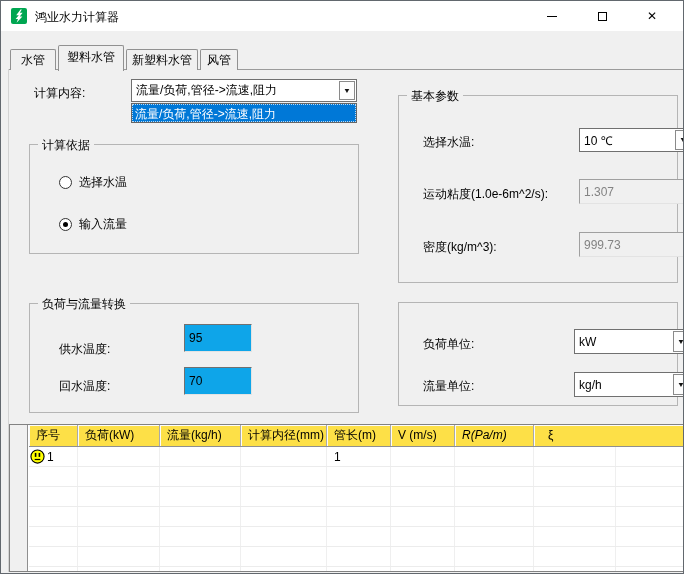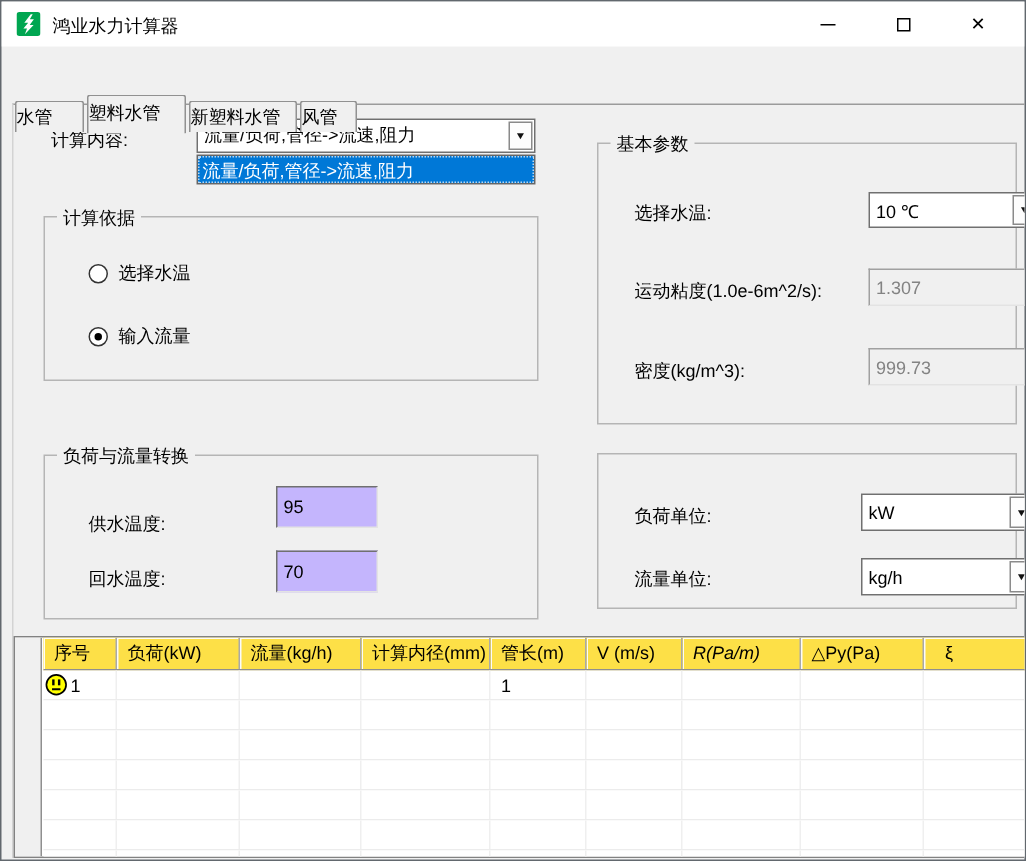--- a/index.html
+++ b/index.html
@@ -14,32 +14,32 @@
   .title-text { position:absolute; left:34px; top:8px; font-size:12px; }
   .winbtn { position:absolute; top:0; width:46px; height:30px; display:flex; align-items:center; justify-content:center; color:#000; }
   .btn-min { right:108px; } .btn-max { right:58px; } .btn-close { right:8px; }
   .glyph-min { display:block; width:10px; height:1px; background:#000; }
   .glyph-max { display:block; width:9px; height:9px; border:1px solid #000; }
   .glyph-close { font-size:12px; line-height:12px; }
   
   .page-top-border { position:absolute; left:7px; top:68px; width:677px; height:1px; background:#9b9b9b; }
   .page-left-border { position:absolute; left:7px; top:68px; width:1px; height:503px; background:#d3d3d3; }
   .tab { position:absolute; background:#f0f0f0; border:1px solid #919191; border-bottom:none;
-         border-radius:2px 2px 0 0; line-height:20px; z-index:2;margin-top:18px; }
+         border-radius:2px 2px 0 0; text-align:center; line-height:20px; z-index:2; }
   .tab-normal { top:48px; height:21px; }
   .tab-selected { top:44px; height:26px; z-index:3; line-height:22px; }
   .tab1 { left:9px;  width:46px; }
   .tab2 { left:57px; width:66px; }
   .tab3 { left:125px; width:72px; }
   .tab4 { left:199px; width:38px; }
   
   .lbl { position:absolute; white-space:nowrap; }
   .groupbox { position:absolute; border:1px solid #b5b5b5;text-decoration:underline; }
   .group-title { position:absolute; top:-8px; left:8px; background:#f0f0f0; padding:0 4px; white-space:nowrap; }
-  .field { position:absolute; background:#c4b5fd; border:1px solid #707070;
+  .field { position:absolute; background:#0ea5e9; border:1px solid #707070;
            border-color:#707070 #e3e3e3 #e3e3e3 #707070; padding:0 4px; display:flex; align-items:center; }
   .field.disabled { background:#f0f0f0; color:#838383; border-color:#a0a0a0 #e3e3e3 #e3e3e3 #a0a0a0; }
   .combo { position:absolute; background:#fff; border:1px solid #707070; display:flex; align-items:center; }
   .combo-text { padding-left:4px; flex:1; white-space:nowrap; overflow:hidden; }
   .combo-btn { position:absolute; right:1px; top:1px; bottom:1px; width:16px; background:#fdfdfd;
                border:1px solid #8a8a8a; display:flex; align-items:center; justify-content:center; }
   .arrow { font-size:8px; line-height:8px; color:#111; transform:scaleY(.85); }
   .droplist { position:absolute; background:#fff; border:1px solid #666; z-index:5; }
   .droplist-item { height:18px; margin:0; background:#0078d7; color:#fff; padding:2px 0 0 3px;
                    outline:1px dotted #bcd9f2; outline-offset:-1px; white-space:nowrap; overflow:hidden; }
@@ -169,21 +169,20 @@
     <div class="grid-fixedcol"></div>
     <div class="grid-body">
       <div class="grid-header">
         <div class="hcell c0">序号</div>
         <div class="hcell c1">负荷(kW)</div>
         <div class="hcell c2">流量(kg/h)</div>
         <div class="hcell c3">计算内径(mm)</div>
         <div class="hcell c4">管长(m)</div>
         <div class="hcell c5">V (m/s)</div>
         <div class="hcell c6">R(Pa/m)</div>
-        <div class="hcell c7">△Py(Pa)</div>
         <div class="hcell c8" style="padding-left:14px;">ξ</div>
       </div>
       <div class="grid-row">
         <div class="cell c0">
           <svg class="smiley" viewBox="0 0 16 16">
             <circle cx="8" cy="8" r="7" fill="#ffff00" stroke="#000" stroke-width="1.2"></circle>
             <rect x="5.1" y="4.2" width="1.7" height="4.2" fill="#000"></rect>
             <rect x="9.2" y="4.2" width="1.7" height="4.2" fill="#000"></rect>
             <path d="M5 11.2 H11" stroke="#000" stroke-width="1.3" fill="none"></path>
           </svg>

